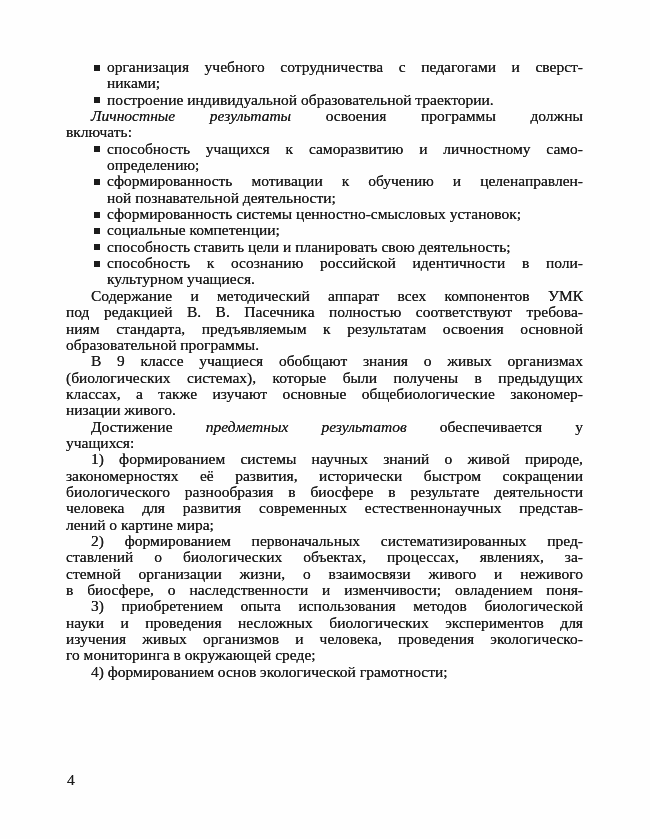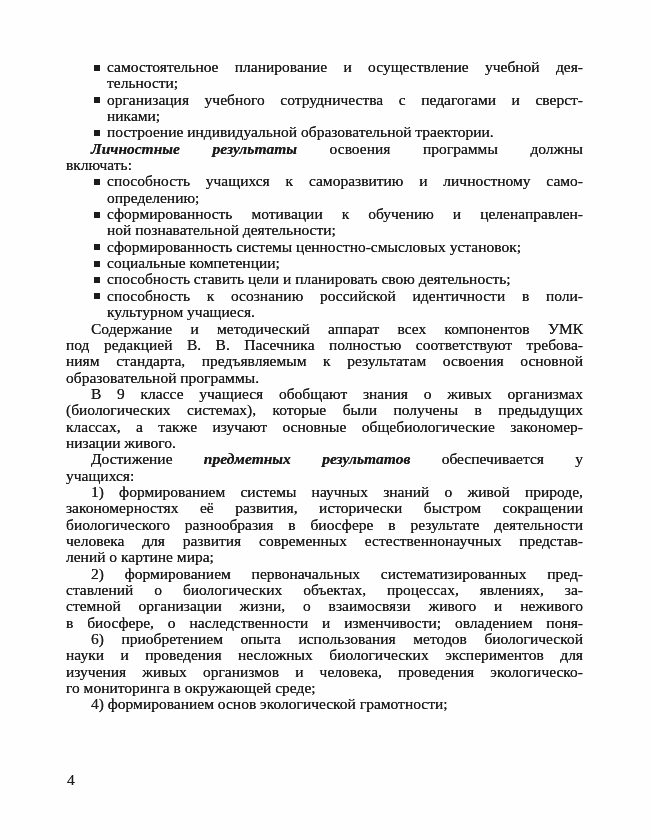--- a/index.html
+++ b/index.html
@@ -32,40 +32,36 @@
   .paragraph .line.indent { text-indent: 25px; }
   .bullet-item { padding-left: 41px; }
   .bullet-marker {
     position: absolute;
     left: -13px;
     top: 5.5px;
     width: 6px;
     height: 6px;
     background: currentColor;
   }
-  .bi { font-weight: bold; font-style: italic; }
+  .bi { font-weight: normal; font-style: italic; }
   .page-number {
     position: absolute;
     left: 67px;
     top: 772px;
     font-size: 15.5px;
     line-height: 16.35px;
     text-shadow: 0 0 0.4px currentColor;
   }
 </style>
 </head>
 <body>
 
 <div class="page" style="--bg: #fefefe; --fg: #1c1c1c;">
   <div class="content" id="content">
       <div class="block bullets">
-        <div class="bullet-item">
-          <div class="line"><span class="bullet-marker"></span><span>самостоятельное планирование и осуществление учебной дея-</span></div>
-          <div class="line final"><span>тельности;</span></div>
-        </div>
         <div class="bullet-item">
           <div class="line"><span class="bullet-marker"></span><span>организация учебного сотрудничества с педагогами и сверст-</span></div>
           <div class="line final"><span>никами;</span></div>
         </div>
         <div class="bullet-item">
           <div class="line final"><span class="bullet-marker"></span><span>построение индивидуальной образовательной траектории.</span></div>
         </div>
       </div>
       <div class="block paragraph">
         <div class="line indent"><span class="bi">Личностные результаты</span><span> освоения программы должны</span></div>
@@ -117,21 +113,21 @@
         <div class="line"><span>человека для развития современных естественнонаучных представ-</span></div>
         <div class="line final"><span>лений о картине мира;</span></div>
       </div>
       <div class="block paragraph">
         <div class="line indent"><span>2) формированием первоначальных систематизированных пред-</span></div>
         <div class="line"><span>ставлений о биологических объектах, процессах, явлениях, за-</span></div>
         <div class="line"><span>стемной организации жизни, о взаимосвязи живого и неживого</span></div>
         <div class="line"><span>в биосфере, о наследственности и изменчивости; овладением поня-</span></div>
       </div>
       <div class="block paragraph">
-        <div class="line indent"><span>6) приобретением опыта использования методов биологической</span></div>
+        <div class="line indent"><span>3) приобретением опыта использования методов биологической</span></div>
         <div class="line"><span>науки и проведения несложных биологических экспериментов для</span></div>
         <div class="line"><span>изучения живых организмов и человека, проведения экологическо-</span></div>
         <div class="line final"><span>го мониторинга в окружающей среде;</span></div>
       </div>
       <div class="block paragraph">
         <div class="line final indent"><span>4) формированием основ экологической грамотности;</span></div>
       </div>
     </div>
   <div class="page-number">4</div>
 </div>

